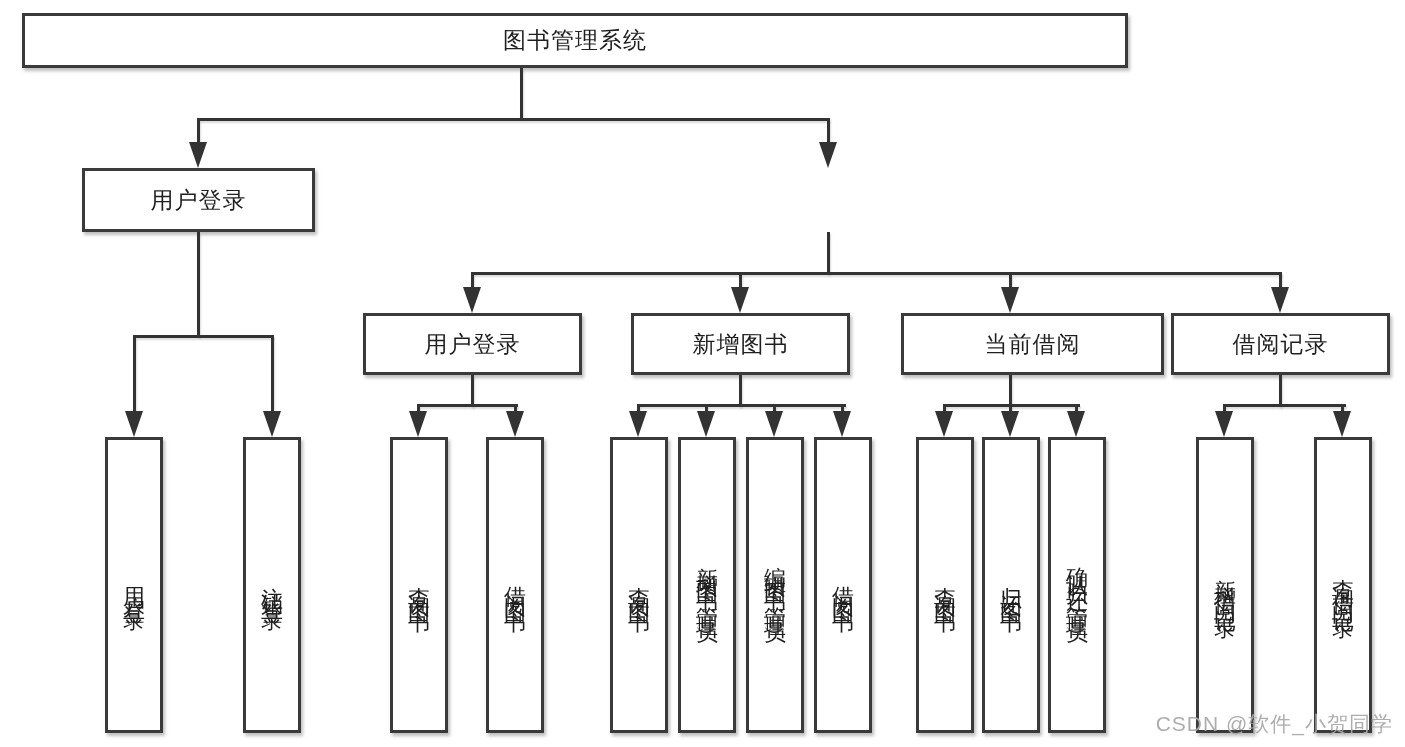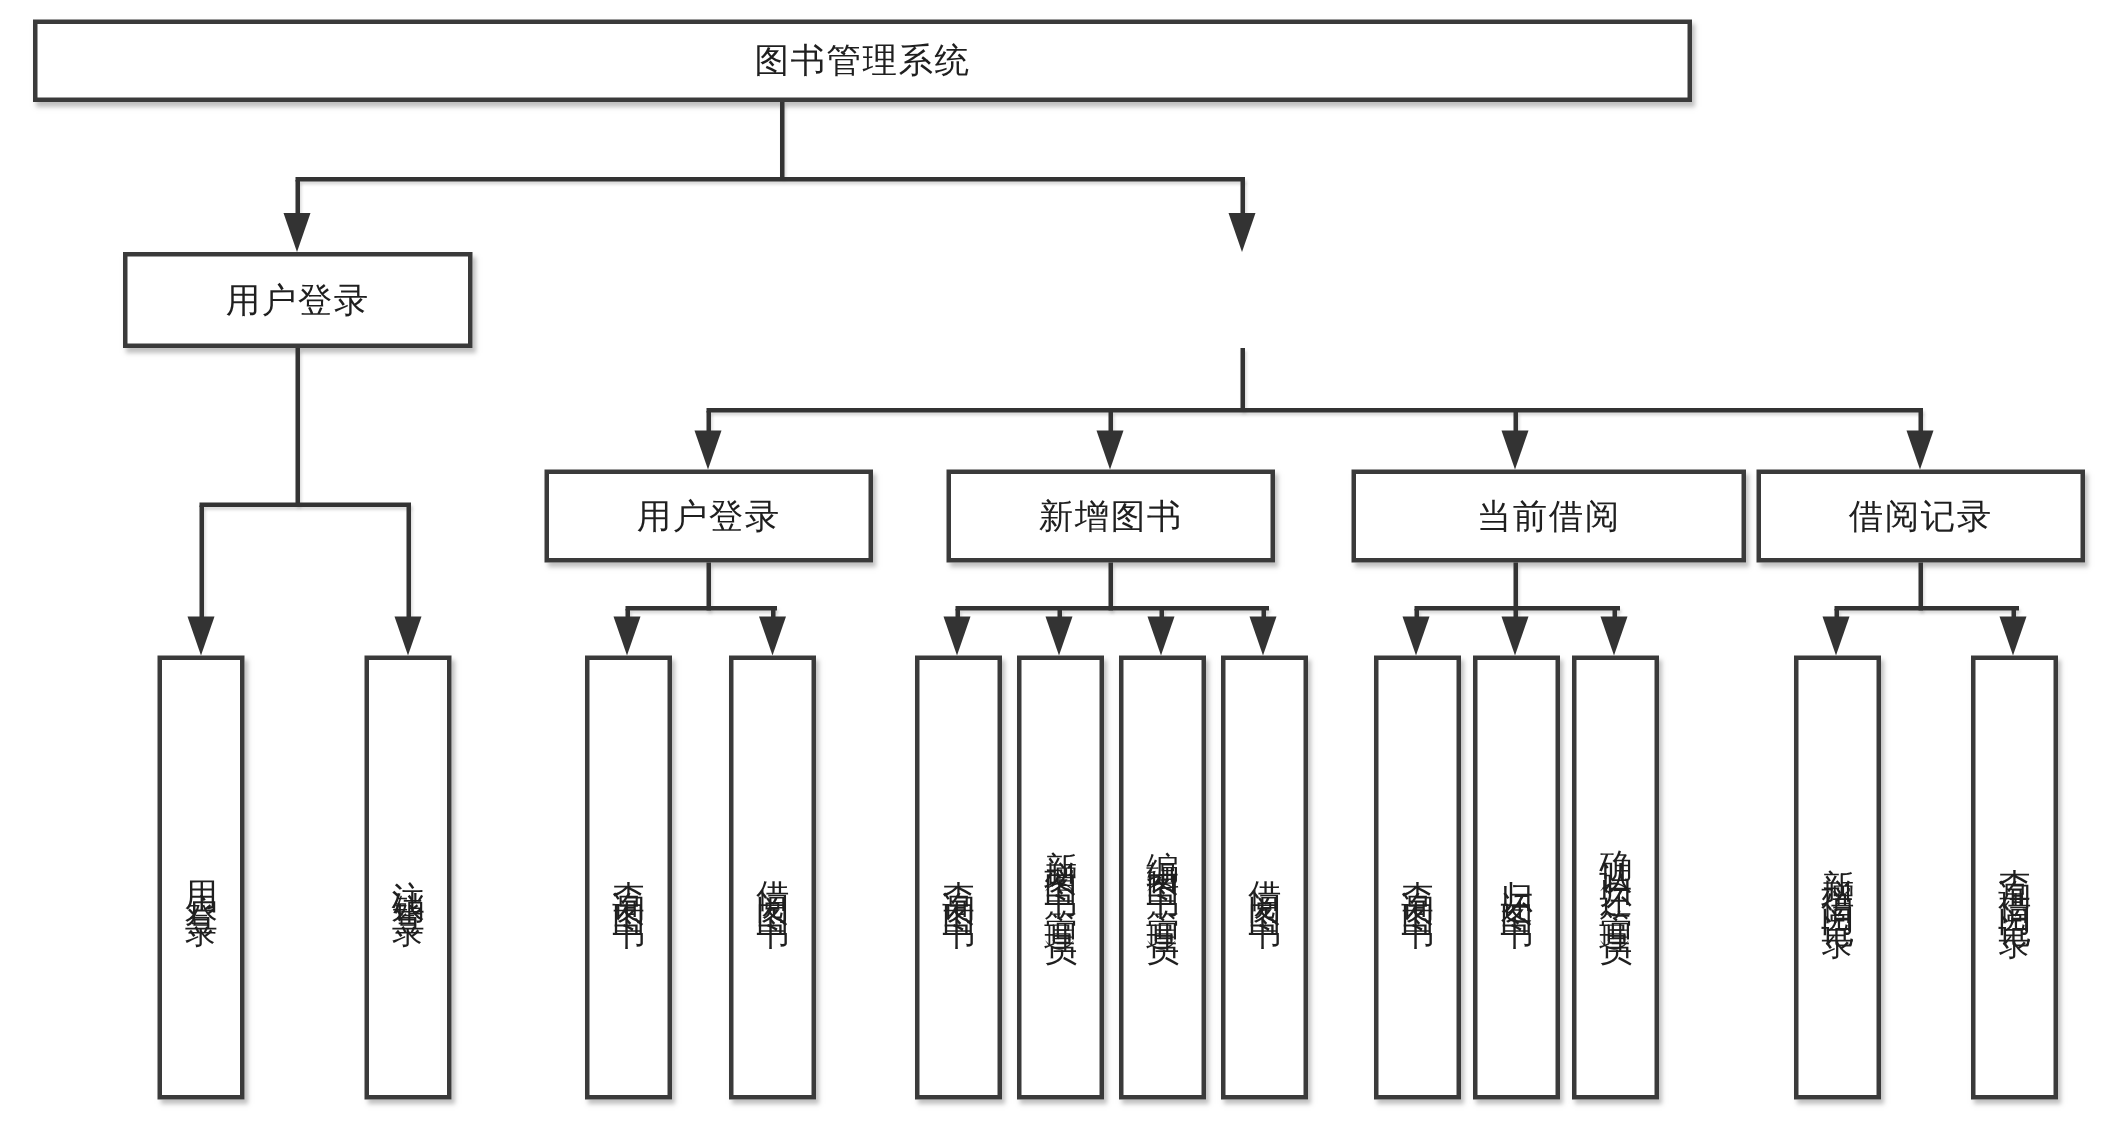--- a/index.html
+++ b/index.html
@@ -115,14 +115,15 @@
   <div class="box vbox" style="left:746px;top:437px;width:58px;height:296px;">编辑图书（管理员）</div>
   <div class="box vbox" style="left:814px;top:437px;width:58px;height:296px;">借阅图书</div>
 
   <div class="box vbox" style="left:916px;top:437px;width:58px;height:296px;">查询图书</div>
   <div class="box vbox" style="left:982px;top:437px;width:58px;height:296px;">归还图书</div>
   <div class="box vbox" style="left:1048px;top:437px;width:58px;height:296px;">确认归还（管理员）</div>
 
   <div class="box vbox" style="left:1196px;top:437px;width:58px;height:296px;">新增借阅记录</div>
   <div class="box vbox" style="left:1314px;top:437px;width:58px;height:296px;">查询借阅记录</div>
 
+  <div class="watermark">CSDN @软件_小贺同学</div>
 
 </div>
 
 </body></html>

